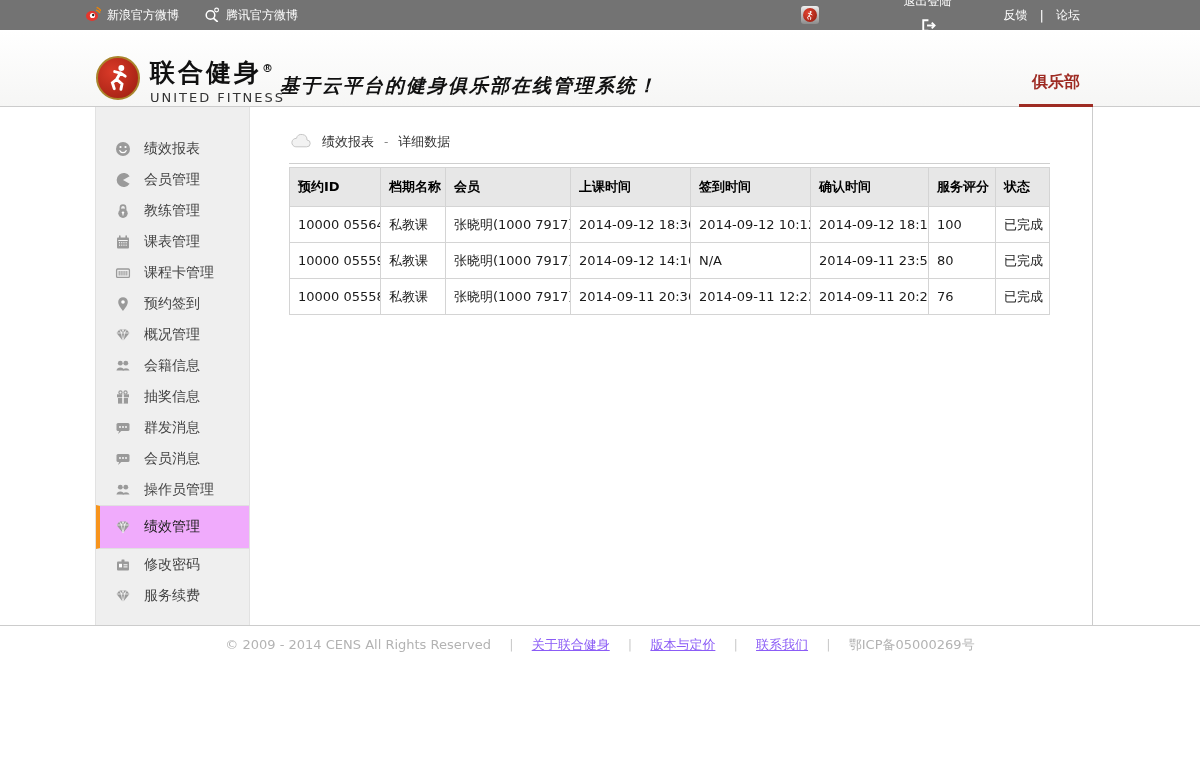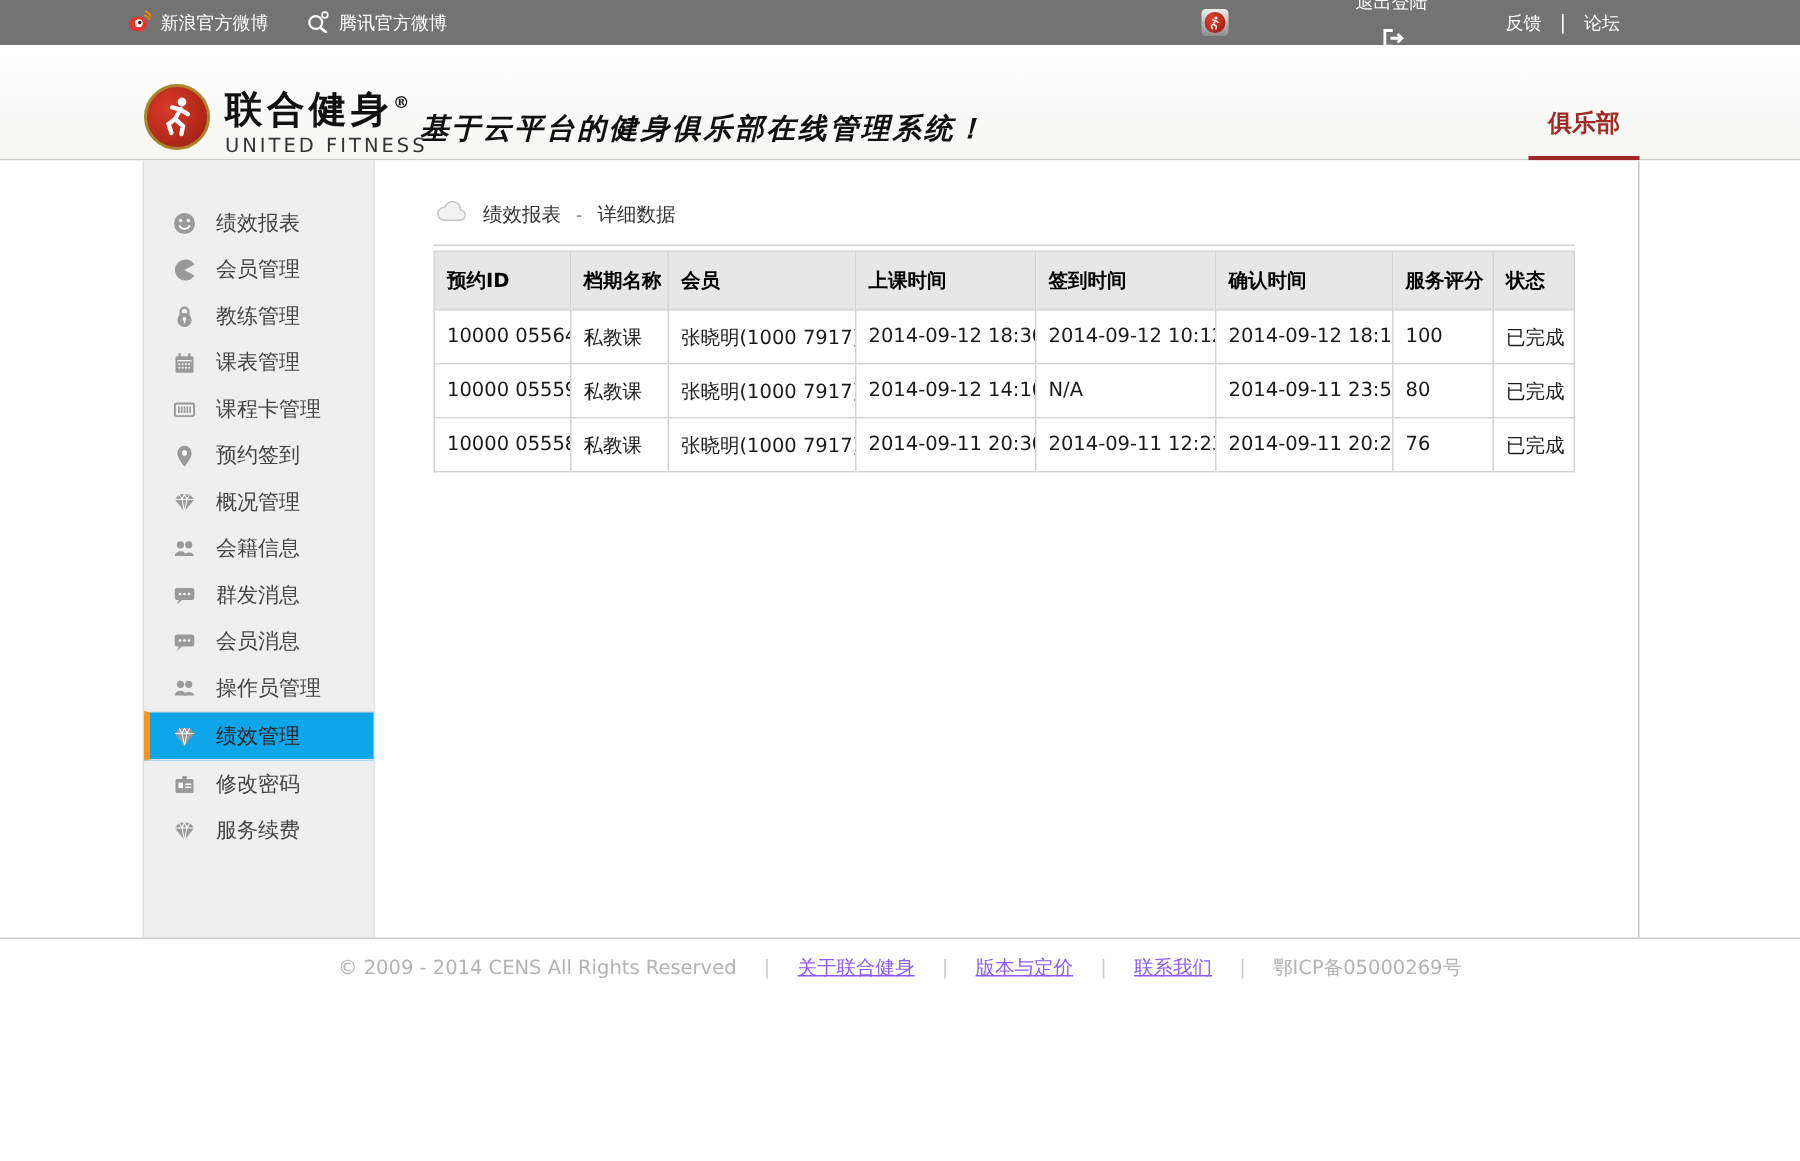--- a/index.html
+++ b/index.html
@@ -42,22 +42,22 @@
   .club-tab-underline { height:3px; background:#9e2b23; }
 
   
   .bodyarea { position:absolute; top:107px; left:0; width:1200px; height:518px; background:#fff; }
 
   .sidebar { position:absolute; left:95px; top:0; width:155px; height:518px; background:#efefef;
              border-left:1px solid #e2e2e2; border-right:1px solid #e2e2e2; padding-top:26px; }
   .sb-item { height:31px; display:flex; align-items:center; padding-left:19px; gap:13px;
              font-size:14px; color:#444; cursor:pointer; }
   .sb-item .sb-ico { width:16px; height:16px; flex:0 0 16px; display:flex; }
-  .sb-item.selected { background:#0ea5e9; border-left:4px solid #f7941d; padding-left:15px;
-                      border-top:1px solid #e0e0e0; border-bottom:1px solid #e0e0e0; height:33px; color:#222; }
+  .sb-item.selected { background:#f0abfc; border-left:4px solid #f7941d; padding-left:15px;
+                      border-top:1px solid #e0e0e0; border-bottom:1px solid #e0e0e0; height:44px; color:#222; }
 
   .main { position:absolute; left:251px; top:0; width:842px; height:518px; background:#fff;
           border-right:1px solid #cccccc; }
   .breadcrumb { position:absolute; left:39px; top:26px; display:flex; align-items:center; gap:10px;
                 font-size:13px; color:#333; }
   .bc-sep { color:#888; font-size:12px; }
 
   .table-wrap { position:absolute; left:38px; top:56px; width:761px; }
   .table-topline { height:1px; background:#cfcfcf; margin-bottom:3px; }
   table { width:760px; border-collapse:collapse; font-size:13px; color:#1a1a1a; table-layout:fixed; }
@@ -240,20 +240,32 @@
           <svg width="16" height="16" viewBox="0 0 16 16">
               <circle cx="5.3" cy="5.2" r="2.4" fill="#9a9a9a"></circle>
               <path d="M1.4 12.6a4 4 0 0 1 7.8 0z" fill="#9a9a9a"></path>
               <circle cx="10.8" cy="5.2" r="2.4" fill="#9a9a9a"></circle>
               <path d="M7.4 12.6a4 4 0 0 1 7.2 0z" fill="#9a9a9a"></path>
             </svg>
         </span>
         <span>会籍信息</span>
       </div>
 
+      <div class="sb-item">
+        <span class="sb-ico">
+          <svg width="16" height="16" viewBox="0 0 16 16">
+              <circle cx="5.5" cy="3.4" r="1.6" fill="none" stroke="#9a9a9a" stroke-width="1.2"></circle>
+              <circle cx="10.5" cy="3.4" r="1.6" fill="none" stroke="#9a9a9a" stroke-width="1.2"></circle>
+              <rect x="2" y="5.3" width="12" height="3" fill="#9a9a9a"></rect>
+              <rect x="3" y="9" width="10" height="5.6" fill="#9a9a9a"></rect>
+              <rect x="7.3" y="5.3" width="1.4" height="9.3" fill="#fff"></rect>
+            </svg>
+        </span>
+        <span>抽奖信息</span>
+      </div>
 
       <div class="sb-item">
         <span class="sb-ico">
           <svg width="16" height="16" viewBox="0 0 16 16">
               <rect x="1.5" y="3" width="13" height="8" rx="1.5" fill="#9a9a9a"></rect>
               <path d="M4.2 10.8 3 14l3.6-3.2z" fill="#9a9a9a"></path>
               <circle cx="5" cy="7" r="0.9" fill="#fff"></circle>
               <circle cx="8" cy="7" r="0.9" fill="#fff"></circle>
               <circle cx="11" cy="7" r="0.9" fill="#fff"></circle>
             </svg>

